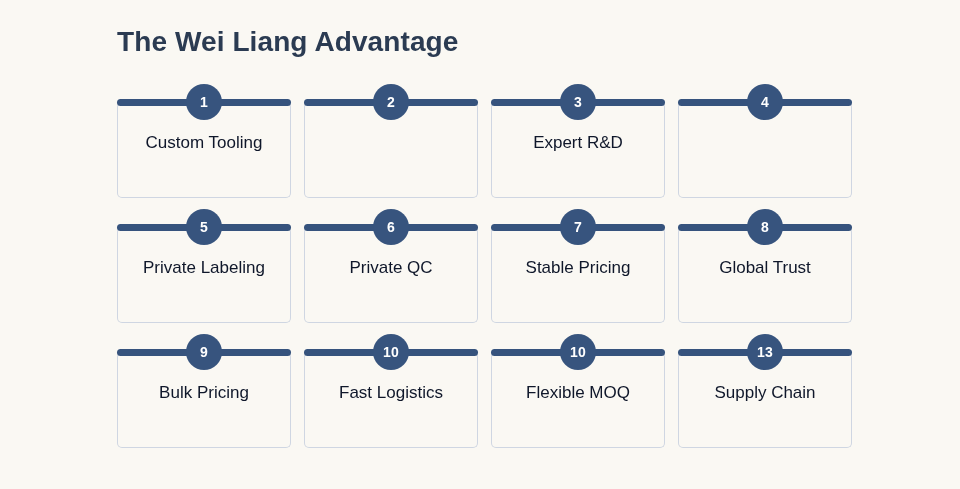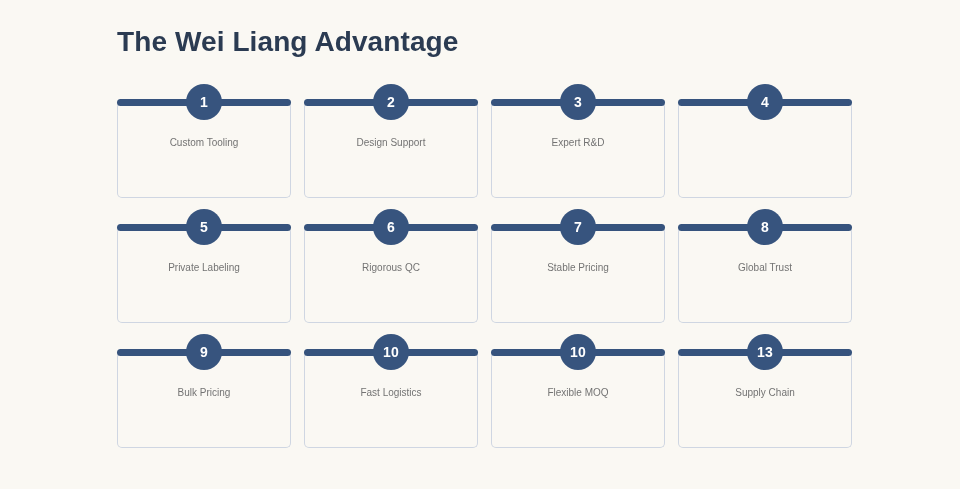--- a/index.html
+++ b/index.html
@@ -77,22 +77,22 @@
     color: #ffffff;
     display: flex;
     align-items: center;
     justify-content: center;
     font-size: 14px;
     font-weight: bold;
     line-height: 1;
     letter-spacing: 0.3px;
   }
   .card-label {
-    font-size: 10px;
-    color: #737373;
+    font-size: 17px;
+    color: #0f172a;
     text-align: right;
     line-height: 20px;
     white-space: nowrap;
   }
 </style>
 </head>
 <body>
 
 <div class="page">
 
@@ -102,21 +102,20 @@
 
     <div class="card">
       <div class="card-topbar"></div>
       <div class="card-badge">1</div>
       <div class="card-label">Custom Tooling</div>
     </div>
 
     <div class="card">
       <div class="card-topbar"></div>
       <div class="card-badge">2</div>
-      <div class="card-label">Design Support</div>
     </div>
 
     <div class="card">
       <div class="card-topbar"></div>
       <div class="card-badge">3</div>
       <div class="card-label">Expert R&amp;D</div>
     </div>
 
     <div class="card">
       <div class="card-topbar"></div>
@@ -125,21 +124,21 @@
 
     <div class="card">
       <div class="card-topbar"></div>
       <div class="card-badge">5</div>
       <div class="card-label">Private Labeling</div>
     </div>
 
     <div class="card">
       <div class="card-topbar"></div>
       <div class="card-badge">6</div>
-      <div class="card-label">Rigorous QC</div>
+      <div class="card-label">Private QC</div>
     </div>
 
     <div class="card">
       <div class="card-topbar"></div>
       <div class="card-badge">7</div>
       <div class="card-label">Stable Pricing</div>
     </div>
 
     <div class="card">
       <div class="card-topbar"></div>

